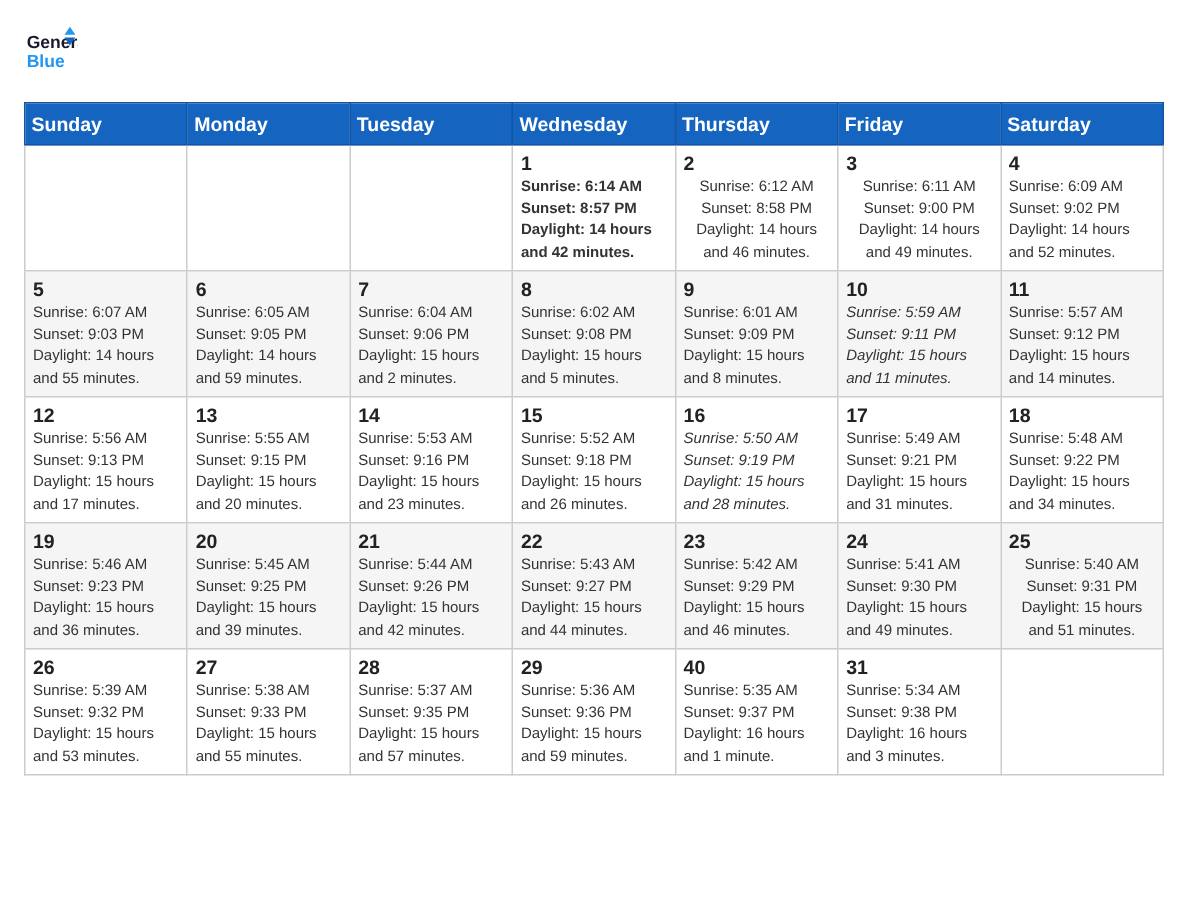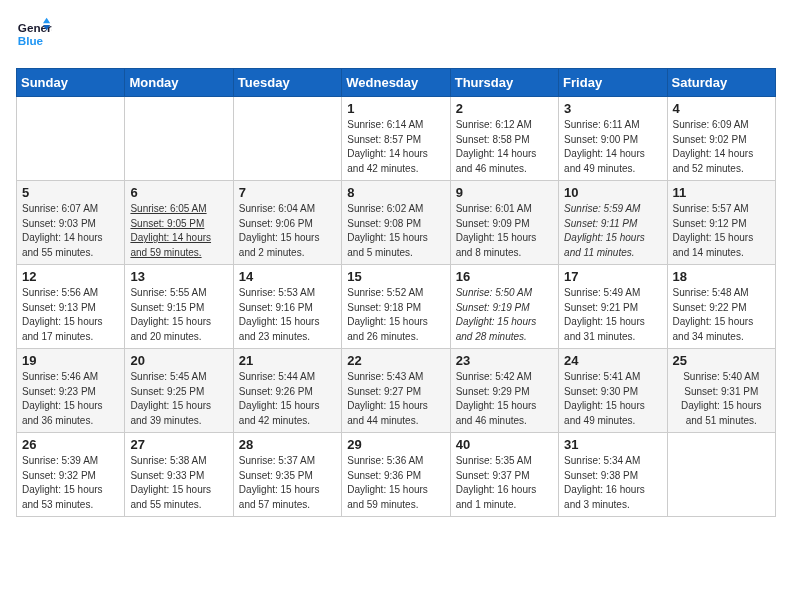--- a/index.html
+++ b/index.html
@@ -116,35 +116,35 @@
         <th>Saturday</th>
       </tr>
   </thead>
   <tbody id="calendar-body">
   <tr>
         <td class="empty-cell"></td>
         <td class="empty-cell"></td>
         <td class="empty-cell"></td>
         <td>
           <span class="day-num">1</span>
-          <div class="day-info" style="white-space: pre-line;">Sunrise: 6:14 AM
+          <div class="day-info" style="white-space: pre-line; font-weight: bold;">Sunrise: 6:14 AM
 Sunset: 8:57 PM
 Daylight: 14 hours
 and 42 minutes.</div>
         </td>
         <td>
           <span class="day-num">2</span>
-          <div class="day-info" style="white-space: pre-line;">Sunrise: 6:12 AM
+          <div class="day-info" style="white-space: pre-line; text-align: center;">Sunrise: 6:12 AM
 Sunset: 8:58 PM
 Daylight: 14 hours
 and 46 minutes.</div>
         </td>
         <td>
           <span class="day-num">3</span>
-          <div class="day-info" style="white-space: pre-line;">Sunrise: 6:11 AM
+          <div class="day-info" style="white-space: pre-line; text-align: center;">Sunrise: 6:11 AM
 Sunset: 9:00 PM
 Daylight: 14 hours
 and 49 minutes.</div>
         </td>
         <td>
           <span class="day-num">4</span>
           <div class="day-info" style="white-space: pre-line;">Sunrise: 6:09 AM
 Sunset: 9:02 PM
 Daylight: 14 hours
 and 52 minutes.</div>
@@ -153,21 +153,21 @@
       <tr>
         <td>
           <span class="day-num">5</span>
           <div class="day-info" style="white-space: pre-line;">Sunrise: 6:07 AM
 Sunset: 9:03 PM
 Daylight: 14 hours
 and 55 minutes.</div>
         </td>
         <td>
           <span class="day-num">6</span>
-          <div class="day-info" style="white-space: pre-line; text-decoration: underline;">Sunrise: 6:05 AM
+          <div class="day-info" style="white-space: pre-line;">Sunrise: 6:05 AM
 Sunset: 9:05 PM
 Daylight: 14 hours
 and 59 minutes.</div>
         </td>
         <td>
           <span class="day-num">7</span>
           <div class="day-info" style="white-space: pre-line;">Sunrise: 6:04 AM
 Sunset: 9:06 PM
 Daylight: 15 hours
 and 2 minutes.</div>

